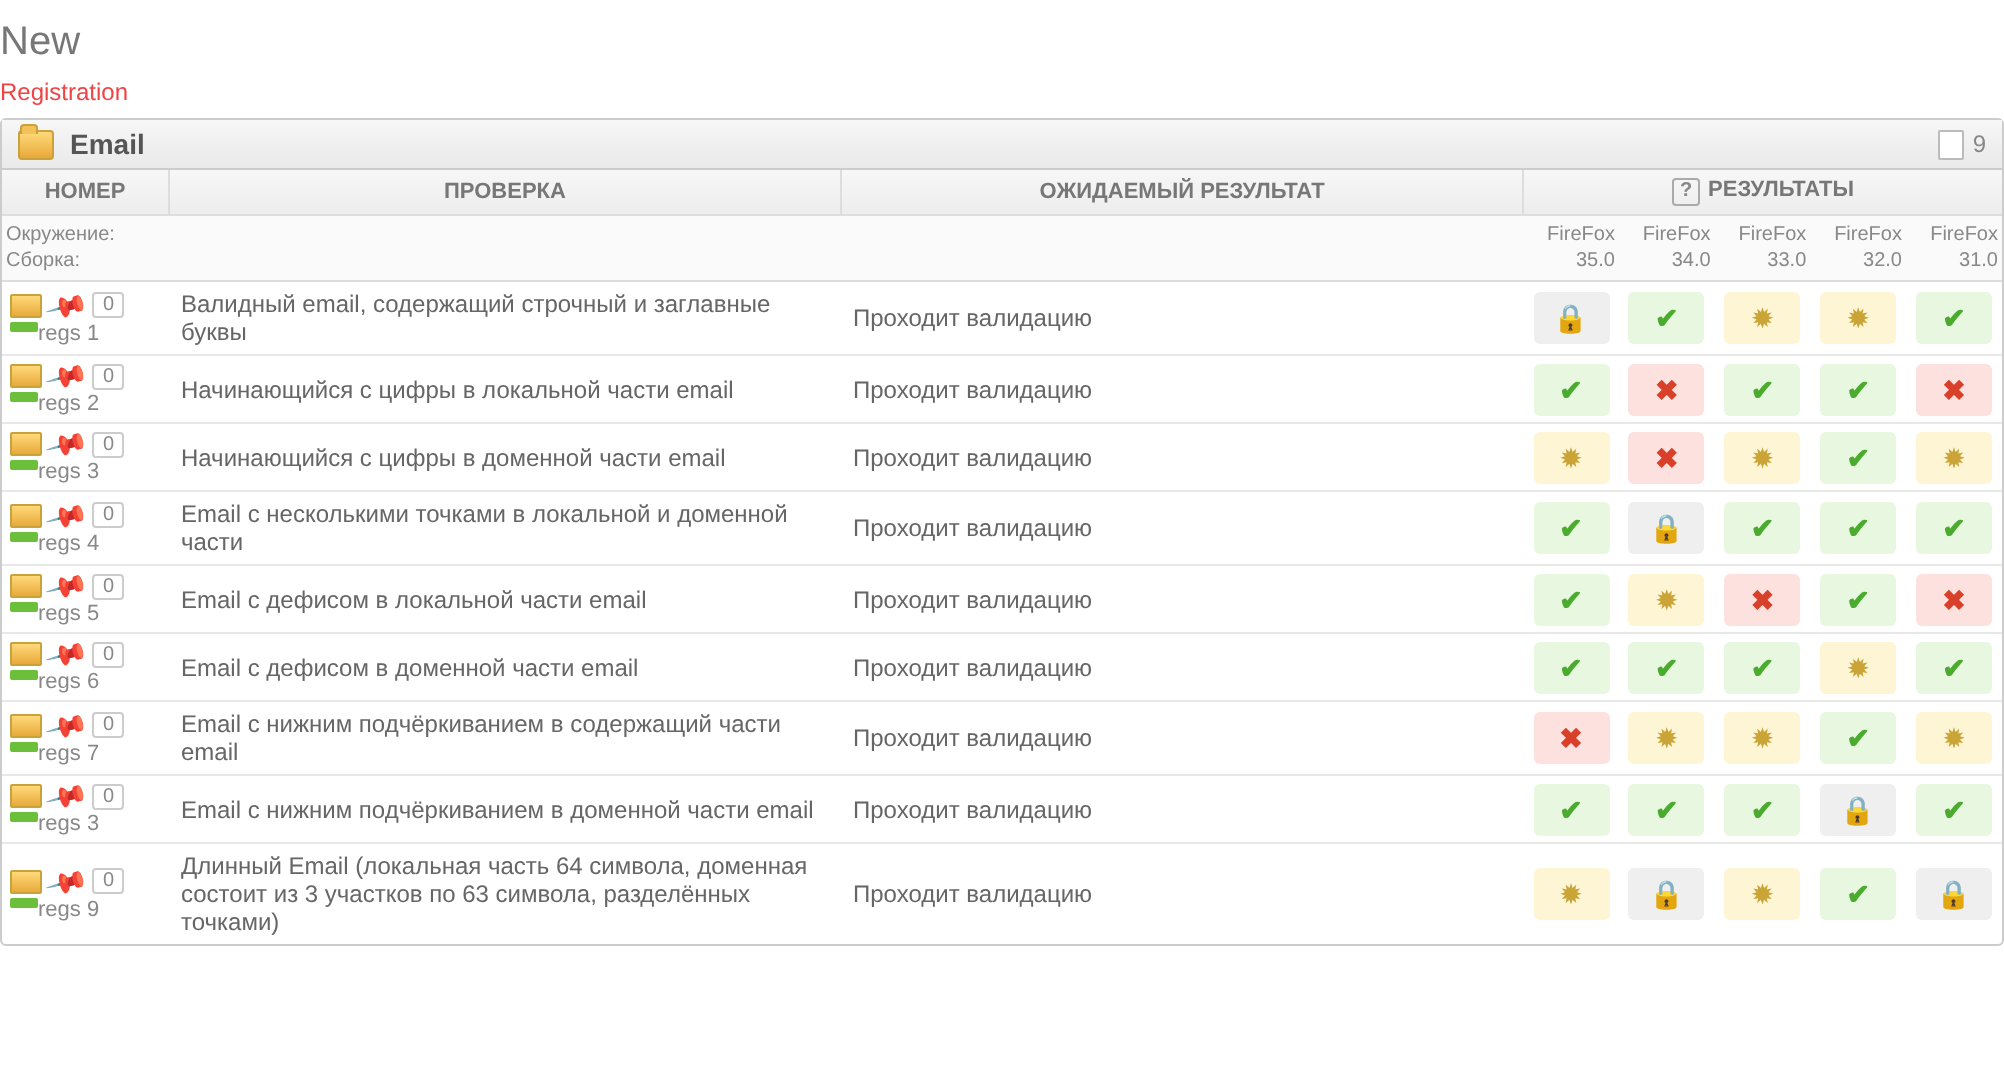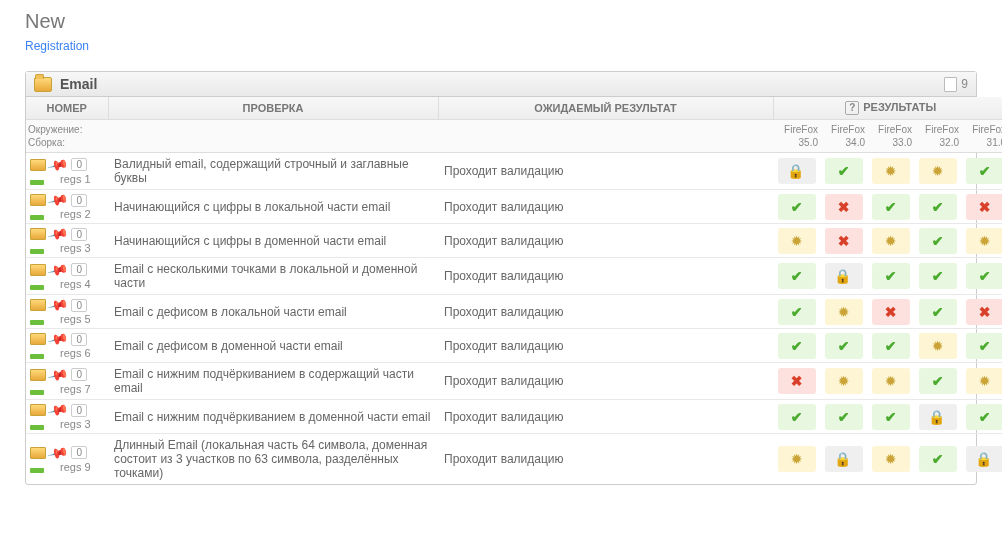--- a/index.html
+++ b/index.html
@@ -1,18 +1,18 @@
 <!DOCTYPE html>
 <html><head>
 <meta charset="utf-8">
 <style>
 html,body{margin:0;padding:0;font-family:Arial,Helvetica,sans-serif;font-size:12px;color:#555;background:#fff}
-.page{padding:8px 25px}
+.page{padding:8px 0}
 h1{font-size:20px;font-weight:normal;color:#777;margin:2px 0 6px}
-.breadcrumb{color:#3b82f6;margin-bottom:18px}
+.breadcrumb{color:#ef4444;margin-bottom:6px}
 .panel{border:1px solid #ccc;border-radius:3px;}
 .panel-hd{display:flex;align-items:center;background:linear-gradient(#f7f7f7,#e9e9e9);border-bottom:1px solid #ccc;padding:4px 8px}
 .folder{width:16px;height:13px;background:linear-gradient(#ffd97a,#e8a93a);border:1px solid #caa23a;border-radius:2px;margin-right:8px;position:relative}
 .folder:before{content:"";position:absolute;top:-4px;left:0;width:7px;height:4px;background:#f3c15a;border:1px solid #caa23a;border-bottom:none;border-radius:2px 2px 0 0}
 .panel-title{font-weight:bold;color:#555;font-size:14px}
 .panel-count{margin-left:auto;color:#888;display:flex;align-items:center;gap:4px}
 .doc-ic{width:11px;height:13px;border:1px solid #bbb;background:#fff;border-radius:1px}
 table{width:100%;border-collapse:collapse;table-layout:fixed}
 th{background:linear-gradient(#f7f7f7,#ededed);border:1px solid #ddd;border-top:none;color:#777;font-weight:bold;font-size:11px;padding:4px 6px;text-align:center}
 th:first-child{border-left:none}
@@ -23,21 +23,21 @@
 col.num{width:82px}
 col.chk{width:330px}
 col.exp{width:335px}
 col.res{width:47px}
 .num-cell{padding:3px 4px}
 .num-inner{display:flex;flex-direction:column;gap:1px}
 .num-top{display:flex;align-items:center;gap:4px}
 .card{width:14px;height:10px;background:linear-gradient(#ffd97a,#e8a93a);border:1px solid #caa23a;border-radius:1px}
 .pin{color:#999;font-size:14px;line-height:1;transform:rotate(30deg);display:inline-block}
 .cnt{border:1px solid #ccc;border-radius:2px;padding:0 4px;font-size:10px;color:#888;background:#fff}
-.num-bot{display:flex;align-items:flex-end;gap:16px}
+.num-bot{display:flex;align-items:flex-start;gap:0}
 .bar{width:14px;height:5px;background:#6cbf3a;border-radius:1px}
 .reg{color:#888;font-size:11px}
 .rcell{text-align:center;padding:0}
 .badge{display:inline-flex;width:38px;height:26px;align-items:center;justify-content:center;border-radius:3px;font-size:14px}
 .g{background:#e8f7df}
 .r{background:#fde1de}
 .y{background:#fdf5d4}
 .s{background:#efefef}
 .tick{color:#4bab2e;font-weight:bold}
 .cross{color:#d9402a;font-weight:bold}

